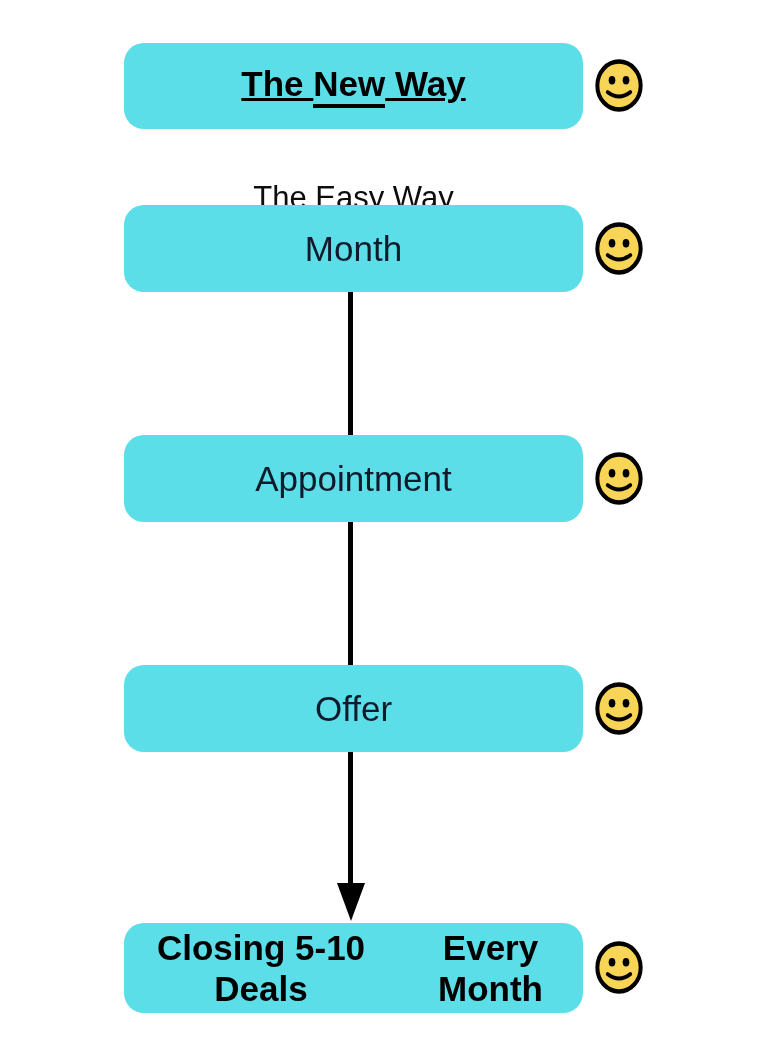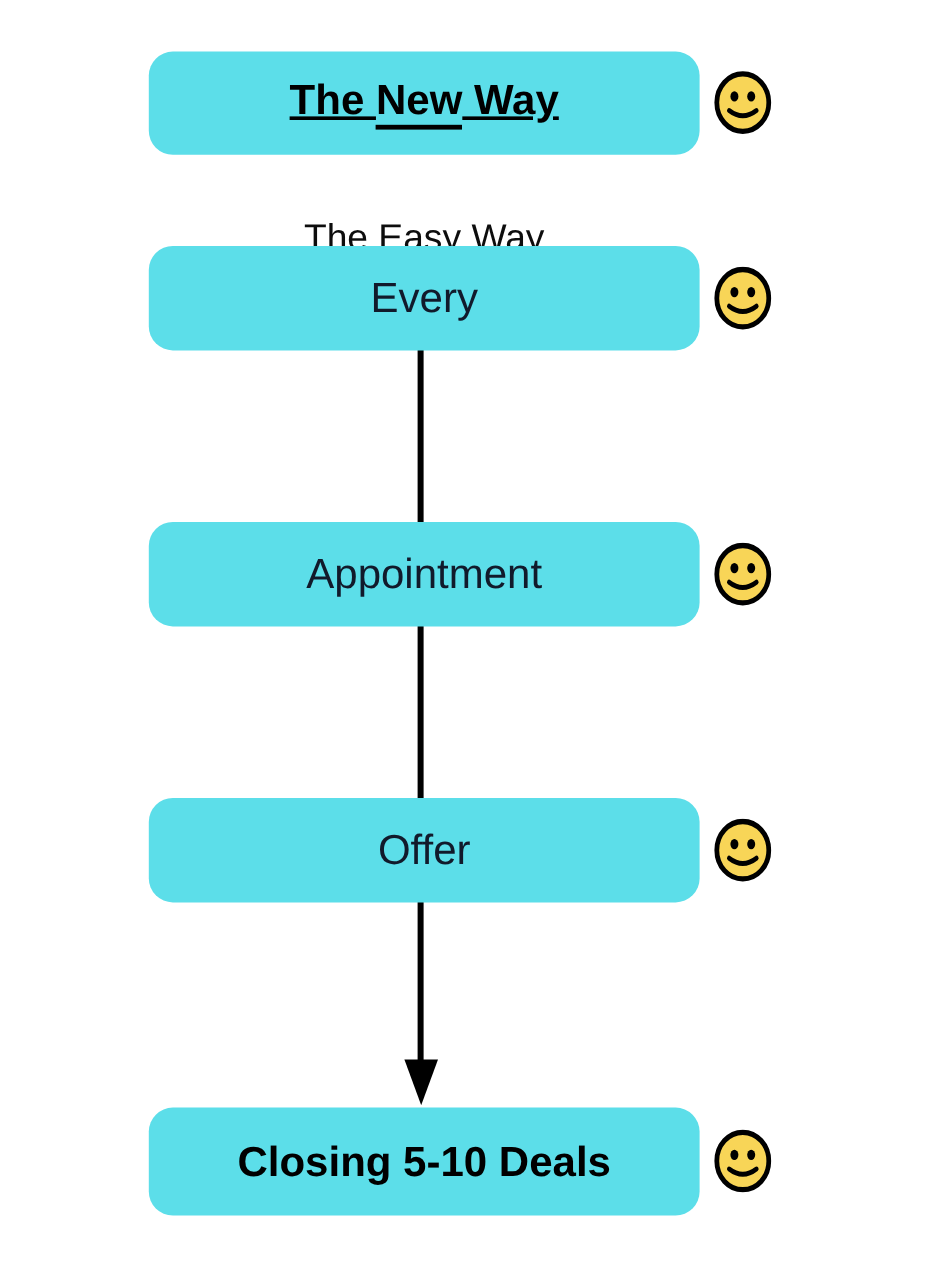--- a/index.html
+++ b/index.html
@@ -115,31 +115,32 @@
   <div class="connector connector-3"></div>
   <div class="arrow-head"></div>
 
   <div class="node node-title">
     <span><span>The </span><span class="underlined">New</span><span> Way</span></span>
   </div>
 
   <div class="subtitle">The Easy Way</div>
 
   <div class="node node-step node-step-0">
-    <span>Every</span>
+    <span>Month</span>
   </div>
   <div class="node node-step node-step-1">
     <span>Appointment</span>
   </div>
   <div class="node node-step node-step-2">
     <span>Offer</span>
   </div>
 
   <div class="node node-result">
     <span>Closing 5-10 Deals</span>
+    <span>Every Month</span>
   </div>
 
   <div class="smiley smiley-title">
     <svg viewBox="0 0 72 72" preserveAspectRatio="none" aria-hidden="true">
       <circle cx="36" cy="36" r="32.5" fill="#F8D557" stroke="#000000" stroke-width="6"></circle>
       <ellipse cx="25.5" cy="29" rx="5" ry="5.8" fill="#000000"></ellipse>
       <ellipse cx="46.5" cy="29" rx="5" ry="5.8" fill="#000000"></ellipse>
       <path d="M19 45 Q 36 57 53 45" fill="none" stroke="#000000" stroke-width="5.5" stroke-linecap="round"></path>
     </svg>
   </div>

